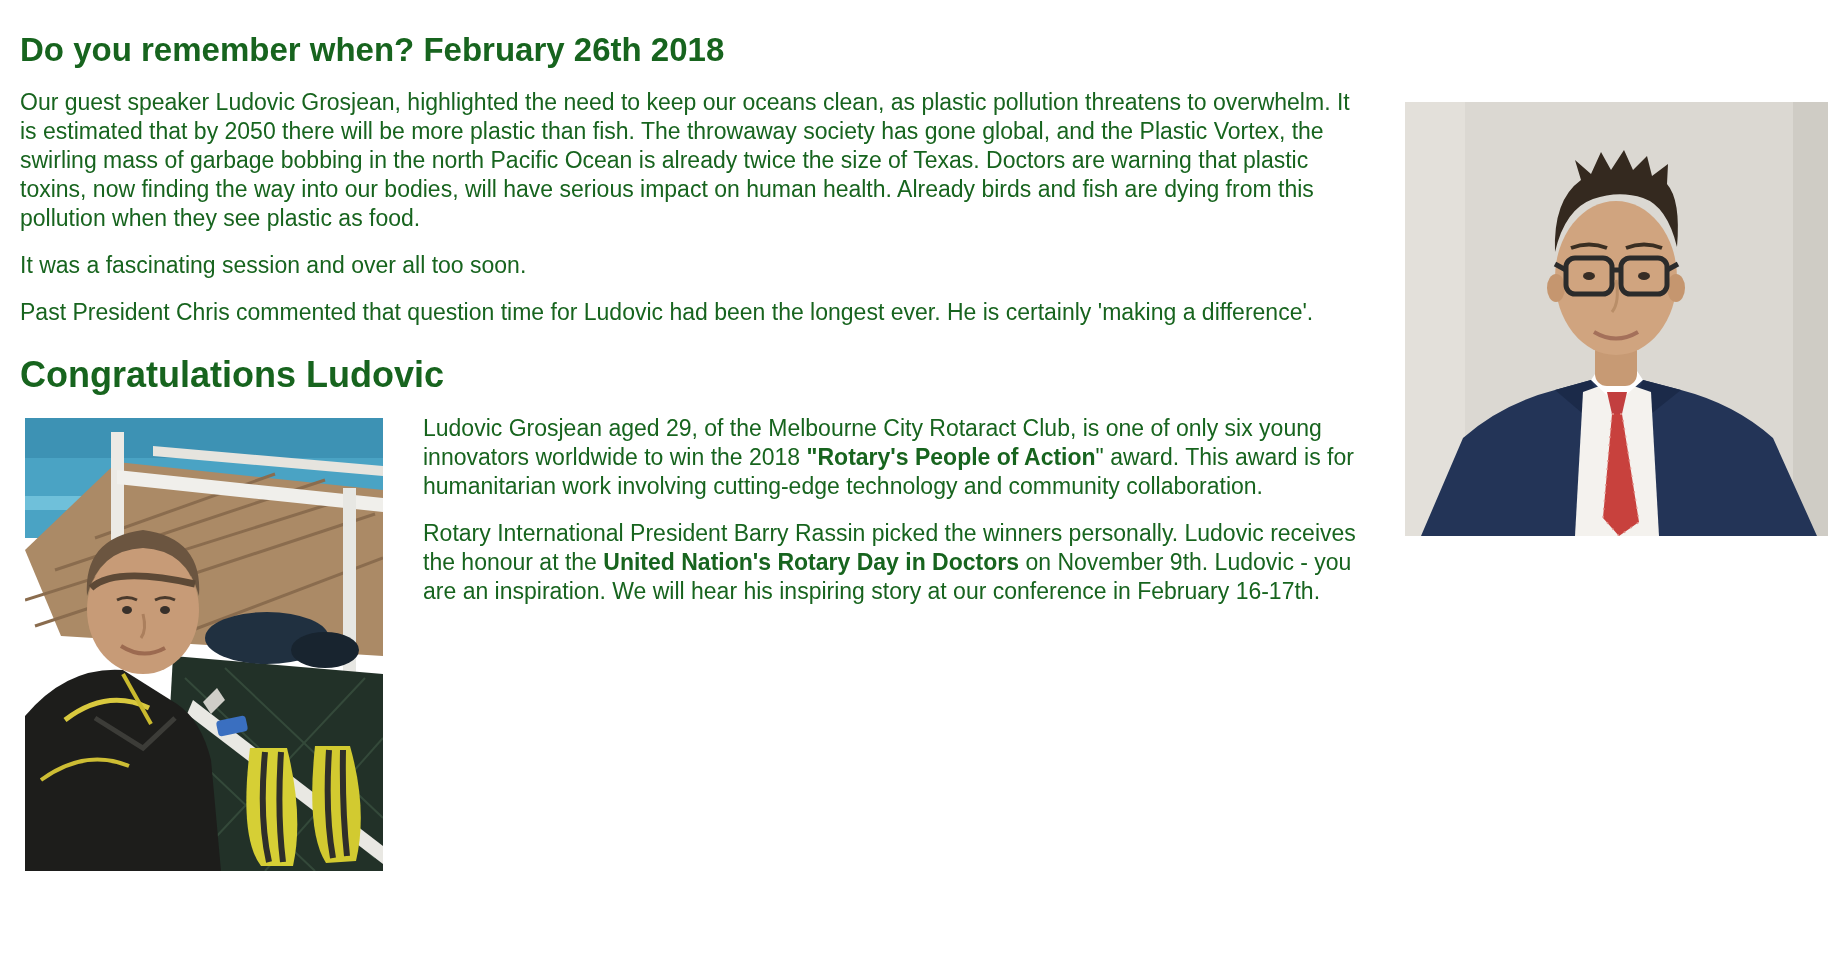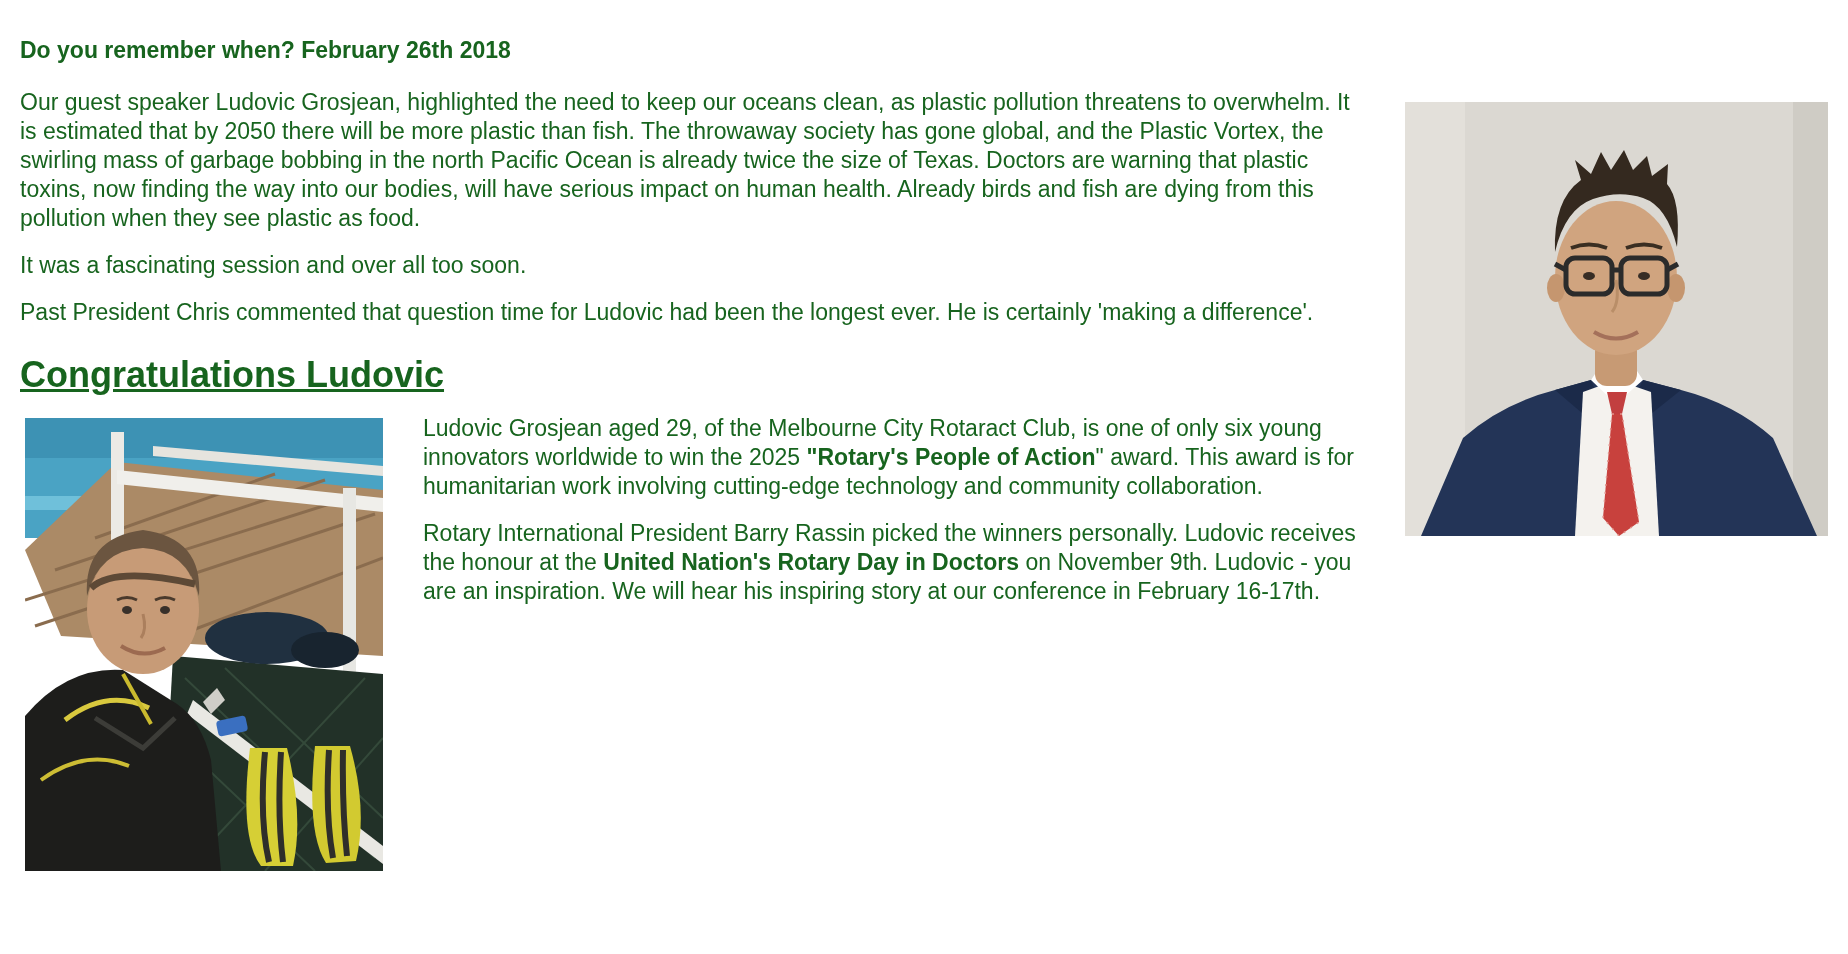--- a/index.html
+++ b/index.html
@@ -7,31 +7,30 @@
     width: 1848px; height: 954px;
     background: #ffffff;
     overflow: hidden;
     font-family: "Liberation Sans", sans-serif;
     color: var(--green, #17641e);
   }
   .content {
     padding: 30px 20px 0 20px;
   }
   h1.title {
-    font-size: 23px;
+    font-size: 33px;
     line-height: 40px;
     font-weight: bold;
     margin: 0 0 14px 0;
   }
   h2.title2 {
     font-size: 36px;
     line-height: 43px;
     font-weight: bold;
     margin: 26px 0 16px 0;
-    text-decoration: underline;
   }
   p.body-text {
     font-size: 23px;
     line-height: 29px;
     margin: 18px 0;
   }
   p.body-text b { font-weight: bold; }
   .photo-right {
     float: right;
     width: 423px; height: 434px;
@@ -153,16 +152,16 @@
       <path d="M66 170 Q90 148 170 166" stroke="#5d4936" stroke-width="7" fill="none"></path>
       <path d="M92 182 Q102 177 112 182" stroke="#4a3a2c" stroke-width="3" fill="none"></path>
       <path d="M130 182 Q140 177 150 182" stroke="#4a3a2c" stroke-width="3" fill="none"></path>
       <ellipse cx="102" cy="192" rx="5" ry="4" fill="#38302a"></ellipse>
       <ellipse cx="140" cy="192" rx="5" ry="4" fill="#38302a"></ellipse>
       <path d="M118 196 Q122 212 116 220" stroke="#ab7f5d" stroke-width="3" fill="none"></path>
       <path d="M96 228 Q118 242 140 230" stroke="#9c6a50" stroke-width="4" fill="none"></path>
     </svg>
   </div>
 
-  <p class="body-text"><span>Ludovic Grosjean aged 29, of the Melbourne City Rotaract Club, is one of only six young innovators worldwide to win the 2025 </span><b>"Rotary's People of Action</b><span>" award. This award is for humanitarian work involving cutting-edge technology and community collaboration.</span></p>
+  <p class="body-text"><span>Ludovic Grosjean aged 29, of the Melbourne City Rotaract Club, is one of only six young innovators worldwide to win the 2018 </span><b>"Rotary's People of Action</b><span>" award. This award is for humanitarian work involving cutting-edge technology and community collaboration.</span></p>
   <p class="body-text"><span>Rotary International President Barry Rassin picked the winners personally. Ludovic receives the honour at the </span><b>United Nation's Rotary Day in Doctors</b><span> on November 9th. Ludovic - you are an inspiration. We will hear his inspiring story at our conference in February 16-17th.</span></p>
 
 </div>
 
 </body></html>

